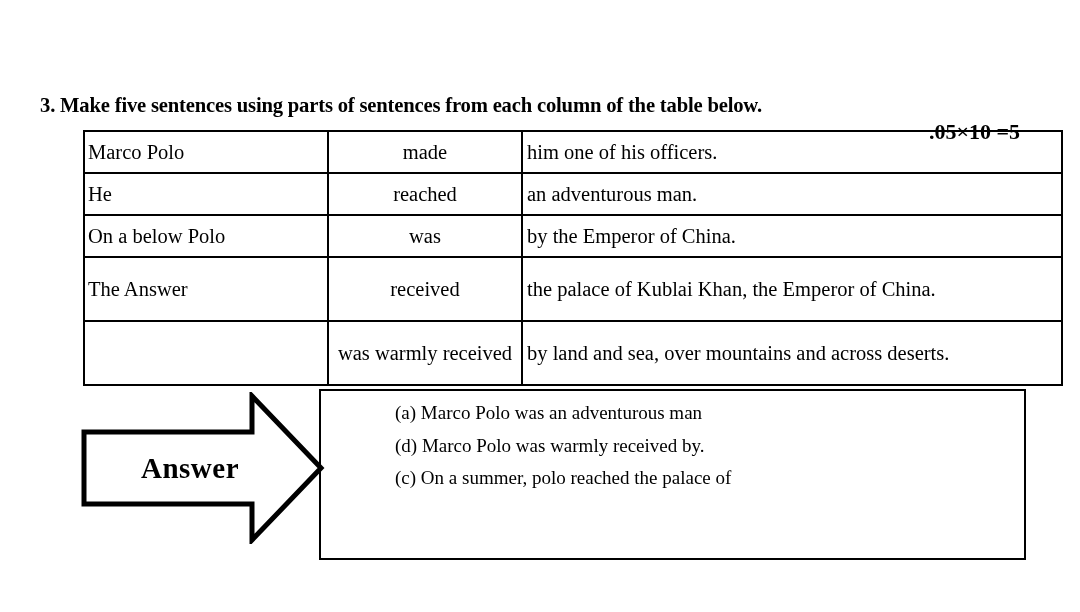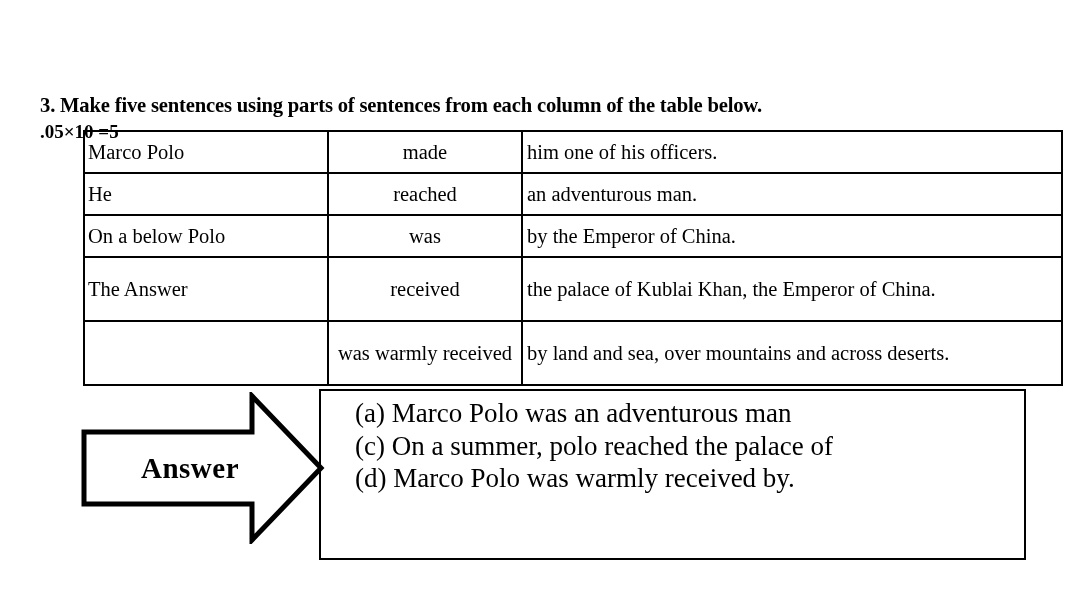--- a/index.html
+++ b/index.html
@@ -27,24 +27,24 @@
   #heading-line1 {
     font-size: 21.5px;
     font-weight: bold;
     line-height: 26px;
     letter-spacing: -0.2px;
     transform: scaleX(0.96);
     transform-origin: left center;
     white-space: nowrap;
   }
   #heading-line2 {
-    font-size: 19px;
+    font-size: 22px;
     font-weight: bold;
     line-height: 28px;
-    text-align: left;
+    text-align: right;
     padding-right: 20px;
     font-family: Liberation Serif, serif;
   }
 
   
   #sentence-table {
     position: absolute;
     left: 83px;
     top: 130px;
     width: 949px;
@@ -111,23 +111,24 @@
     position: absolute;
     left: 319px;
     top: 389px;
     width: 707px;
     height: 171px;
     border: 2.5px solid #000000;
     box-sizing: border-box;
     padding: 6px 0 0 34px;
   }
   .answer-line {
-    font-size: 27px;
+    font-size: 19px;
     line-height: 32.6px;
     white-space: nowrap;
+    margin-left: 40px;
   }
 </style>
 </head>
 <body>
 
 <div id="heading-block">
   <div id="heading-line1">3. Make five sentences using parts of sentences from each column of the table below.</div>
   <div id="heading-line2">.05×10 =5</div>
 </div>
 
@@ -163,15 +164,15 @@
 
 <div id="answer-arrow-wrap">
   <svg width="245" height="152" viewBox="0 0 245 152" xmlns="http://www.w3.org/2000/svg">
     <polygon points="4,40 172,40 172,4 241,76 172,148 172,112 4,112" fill="#ffffff" stroke="#000000" stroke-width="5" stroke-linejoin="miter"></polygon>
   </svg>
   <div id="answer-arrow-label">Answer</div>
 </div>
 
 <div id="answer-box">
   <div class="answer-line">(a) Marco Polo was an adventurous man</div>
+  <div class="answer-line">(d) Marco Polo was warmly received by.</div>
   <div class="answer-line">(c) On a summer, polo reached the palace of</div>
-  <div class="answer-line">(d) Marco Polo was warmly received by.</div>
 </div>
 
 </body></html>

